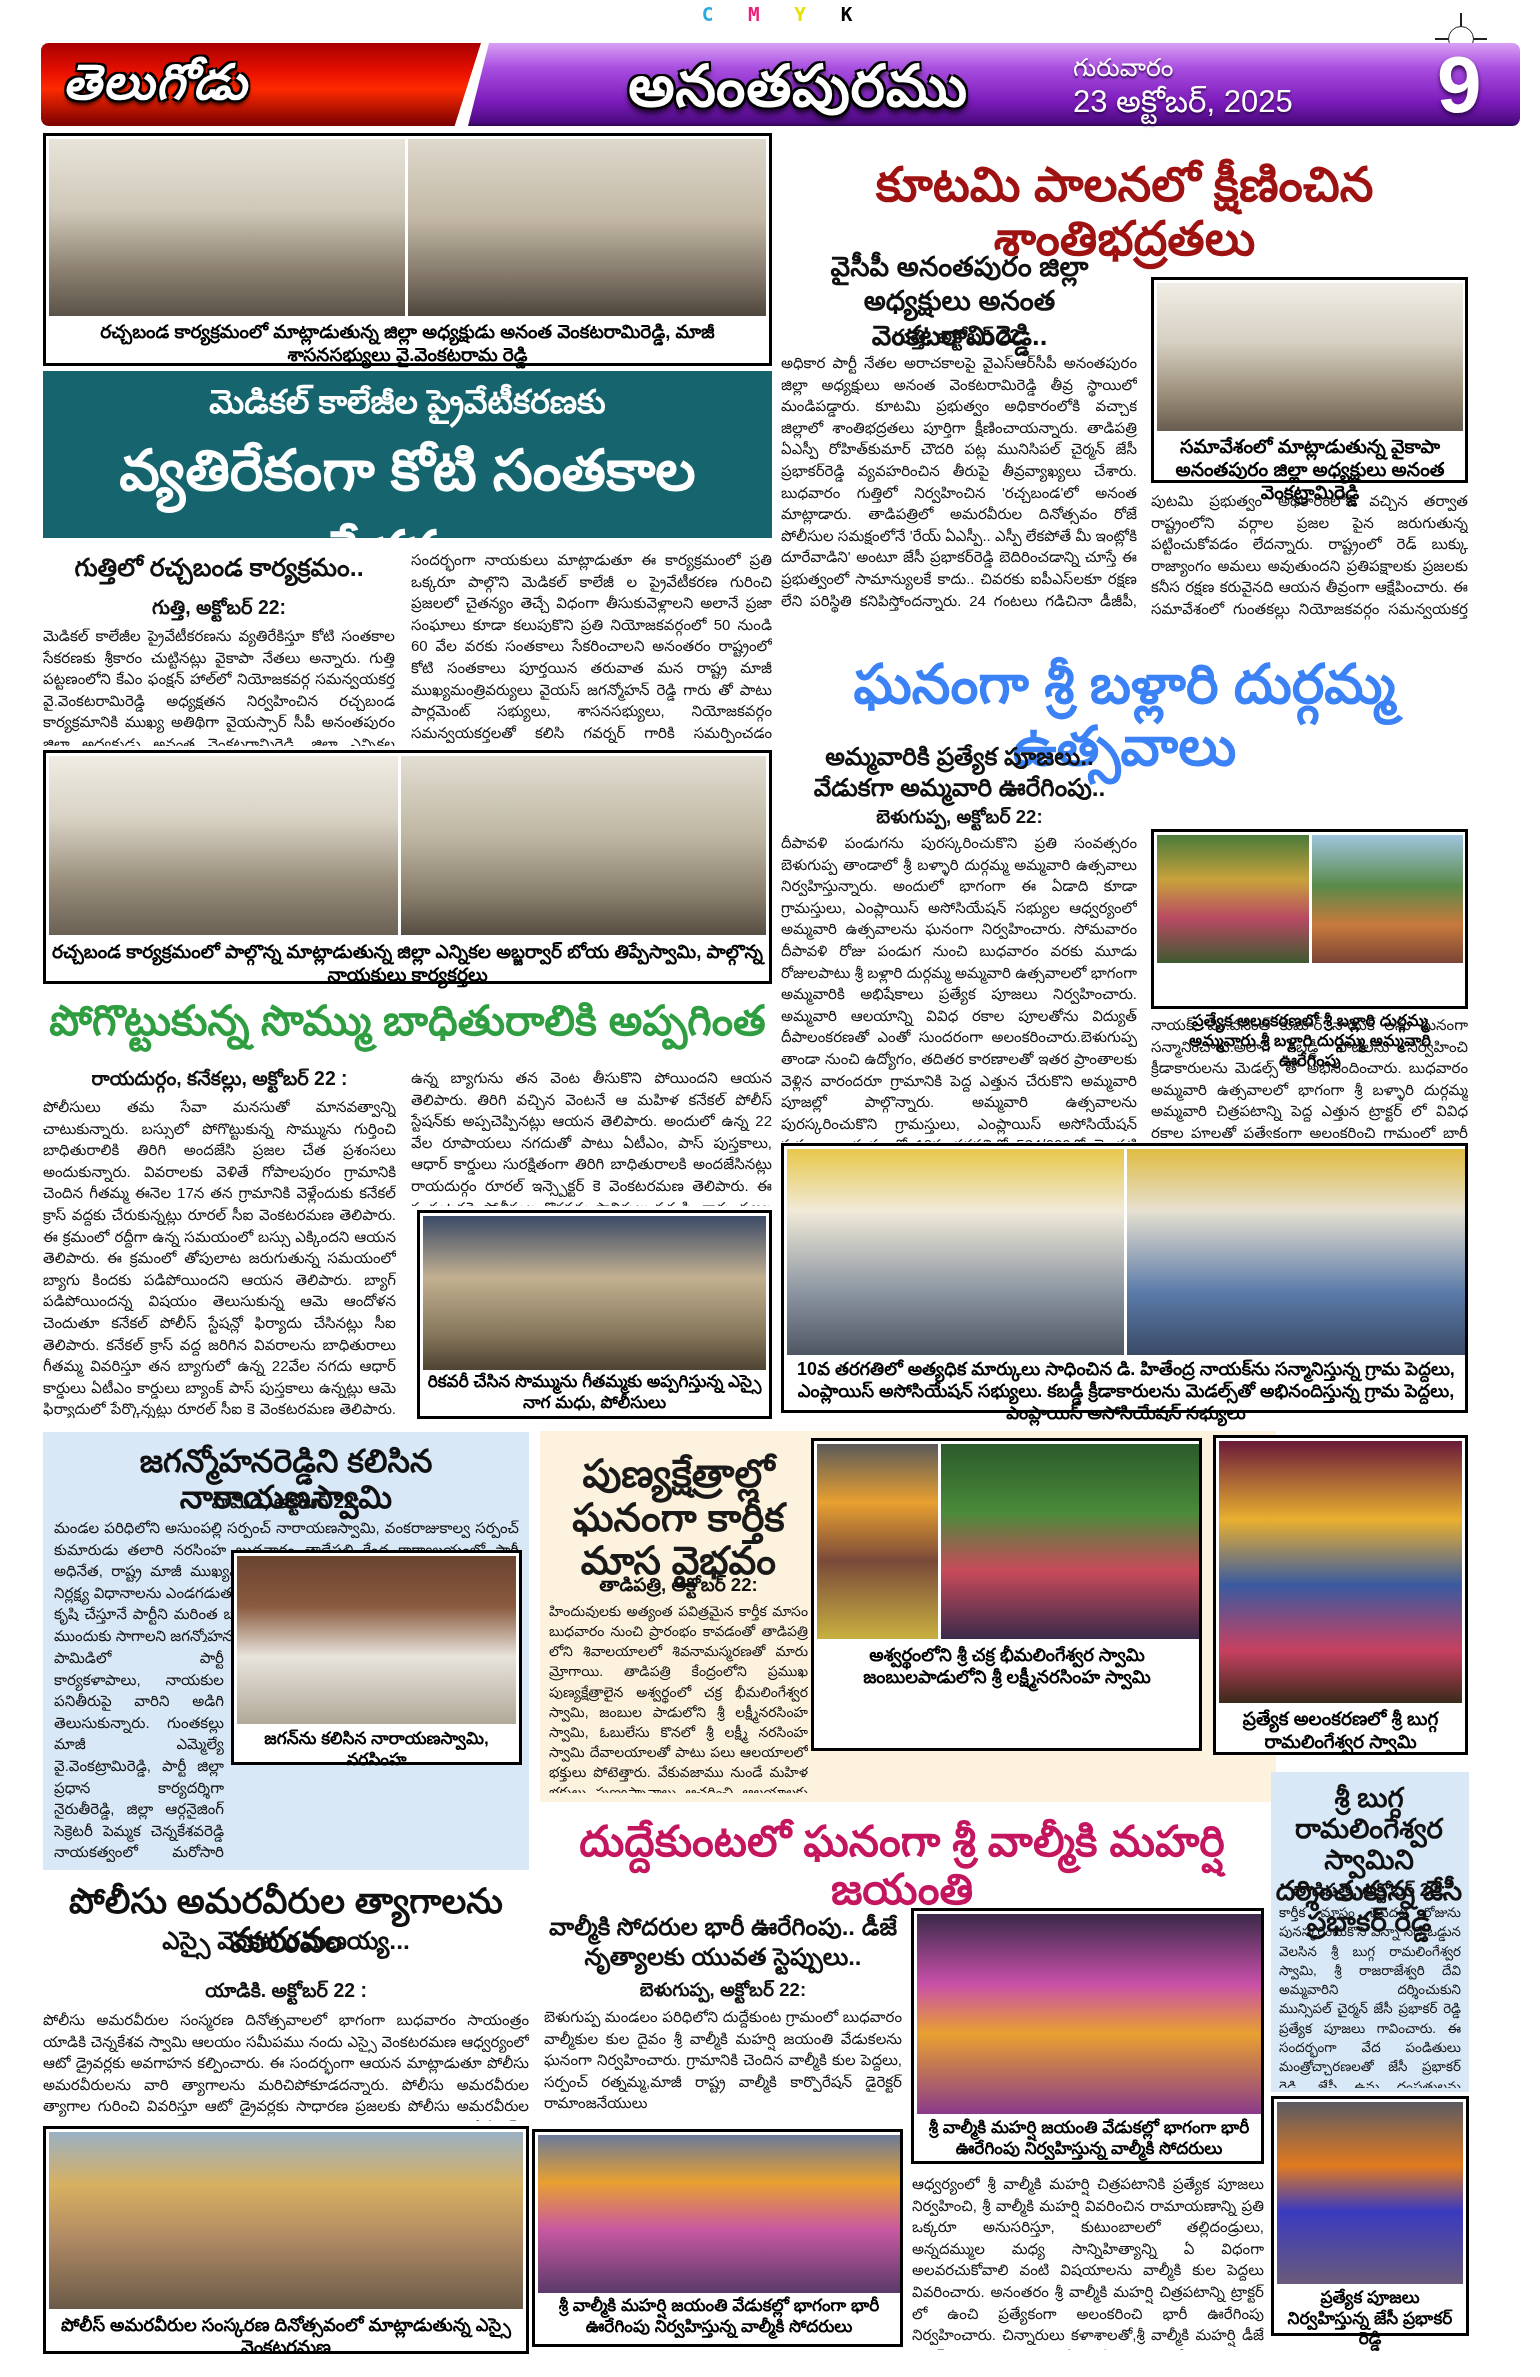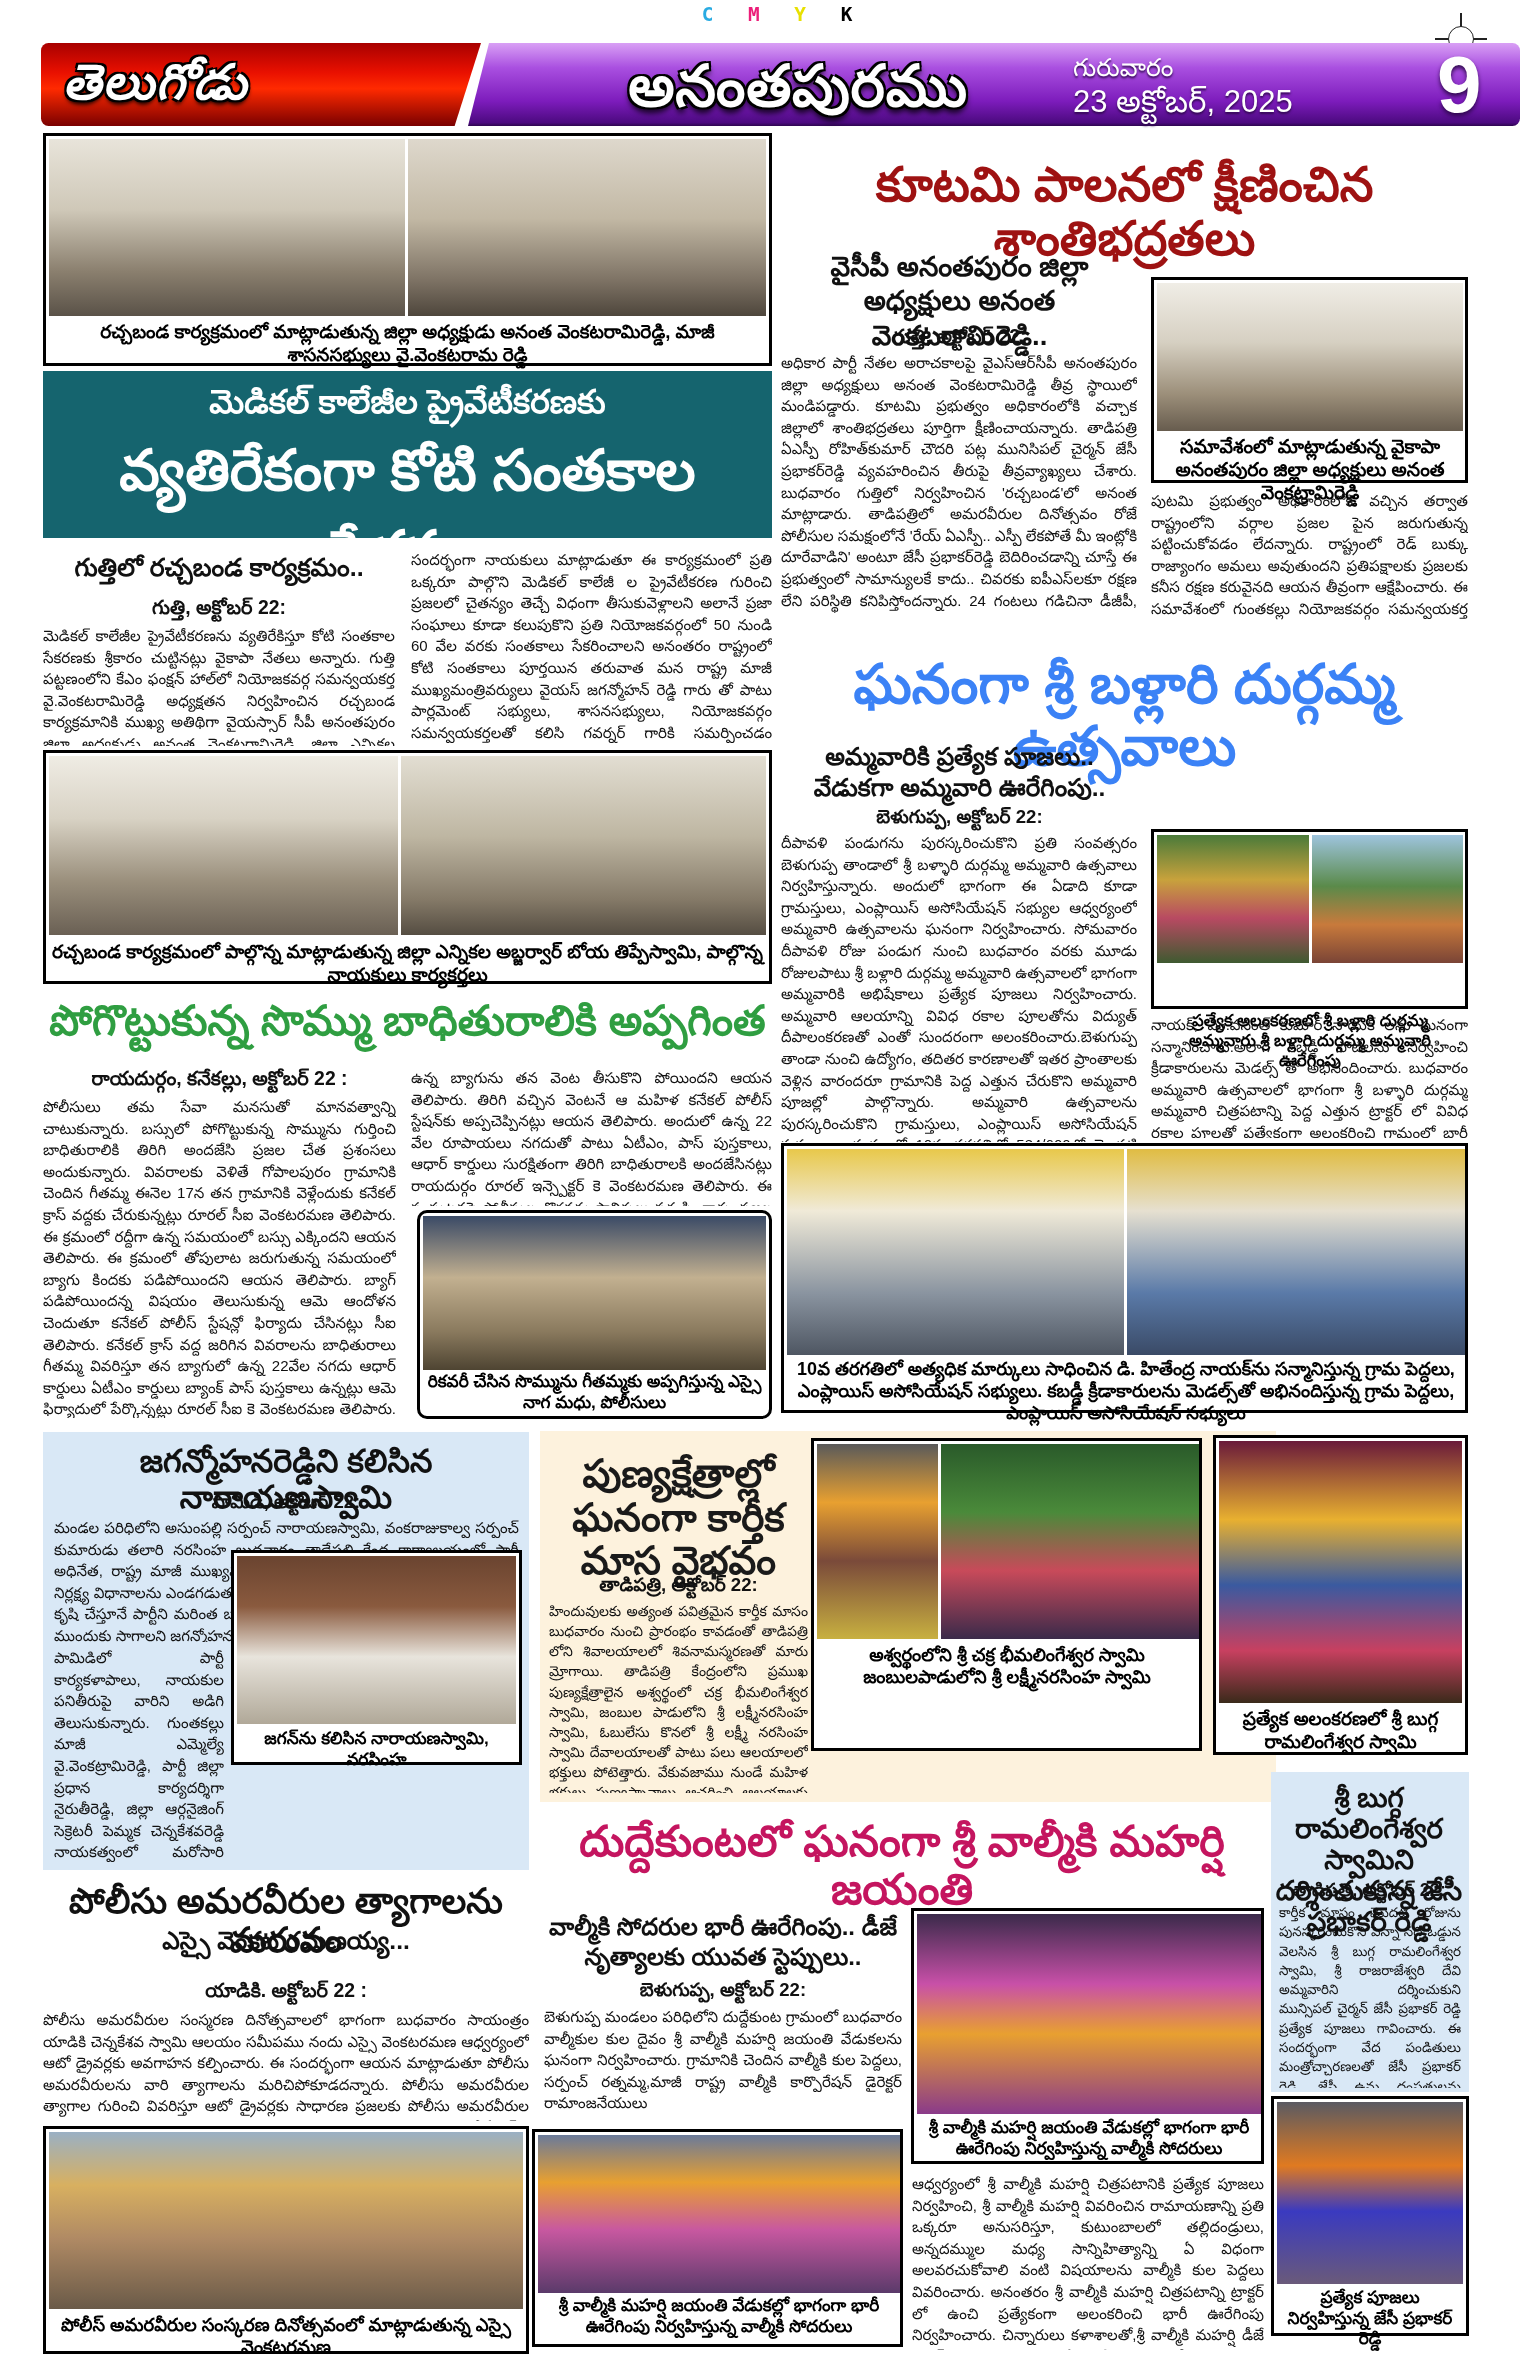--- a/index.html
+++ b/index.html
@@ -115,21 +115,21 @@
   <div class="abs frame" style="left:781px;top:1143px;width:687px;height:270px;">
     <div class="photo" style="left:3px;top:3px;width:337px;height:206px;background:linear-gradient(180deg,#e8c84a 0%,#f0ead8 30%,#8a94a0 70%,#4e5662 100%);"></div>
     <div class="photo" style="left:343px;top:3px;width:338px;height:206px;background:linear-gradient(180deg,#e0bc42 0%,#e6e0d0 30%,#5a7aa8 70%,#3a4a66 100%);"></div>
     <div class="abs caption" style="left:6px;top:213px;width:672px;font-size:18px;">10వ తరగతిలో అత్యధిక మార్కులు సాధించిన డి. హితేంద్ర నాయక్‌ను సన్మానిస్తున్న  గ్రామ పెద్దలు, ఎంప్లాయిస్ అసోసియేషన్ సభ్యులు. కబడ్డీ క్రీడాకారులను మెడల్స్‌తో అభినందిస్తున్న గ్రామ పెద్దలు, ఎంప్లాయిస్ అసోసియేషన్ సభ్యులు</div>
   </div>
 
   <div class="abs headline" style="left:43px;top:997px;width:729px;font-size:42px;color:#2f9e41;">పోగొట్టుకున్న సొమ్ము  బాధితురాలికి అప్పగింత</div>
   <div class="abs dateline" style="left:43px;top:1067px;width:353px;font-size:19.4px;">రాయదుర్గం, కనేకల్లు, అక్టోబర్ 22 :</div>
   <div class="abs body" style="left:43px;top:1096px;width:353px;height:322px;">పోలీసులు తమ సేవా మనసుతో మానవత్వాన్ని చాటుకున్నారు. బస్సులో పోగొట్టుకున్న సొమ్మును గుర్తించి బాధితురాలికి తిరిగి అందజేసి ప్రజల చేత ప్రశంసలు అందుకున్నారు. వివరాలకు వెళితే గోపాలపురం గ్రామానికి చెందిన గీతమ్మ ఈనెల 17న తన గ్రామానికి వెళ్లేందుకు కనేకల్ క్రాస్ వద్దకు చేరుకున్నట్లు రూరల్ సీఐ వెంకటరమణ తెలిపారు. ఈ క్రమంలో రద్దీగా ఉన్న సమయంలో బస్సు ఎక్కిందని ఆయన తెలిపారు. ఈ క్రమంలో తోపులాట జరుగుతున్న సమయంలో బ్యాగు కిందకు పడిపోయిందని ఆయన తెలిపారు. బ్యాగ్ పడిపోయిందన్న విషయం తెలుసుకున్న ఆమె ఆందోళన చెందుతూ కనేకల్ పోలీస్ స్టేషన్లో ఫిర్యాదు చేసినట్లు సీఐ తెలిపారు. కనేకల్ క్రాస్ వద్ద జరిగిన వివరాలను బాధితురాలు గీతమ్మ వివరిస్తూ తన బ్యాగులో ఉన్న 22వేల నగదు ఆధార్ కార్డులు ఏటీఎం కార్డులు బ్యాంక్ పాస్ పుస్తకాలు ఉన్నట్లు ఆమె ఫిర్యాదులో పేర్కొన్నట్లు రూరల్ సీఐ కె వెంకటరమణ తెలిపారు. దీనిపై స్పందించిన కనేకల్ ఎస్సై నాగ మధు ప్రొబిషనరీ ఎస్సై నారాయణరెడ్డి ను కలిసి కనేకల్ క్రాస్‌లో అమర్చిన సీసీ కెమెరాల పుట్టేజిని పరిశీలించినట్లు రూరల్ సీఐ కె వెంకటరమణ తెలిపారు. ఆ సమయంలో మరో మహిళ అనంతపురం ఉన్న ఆస్పత్రికి పోవడానికి అదే బస్సు ఎక్కిందని, ఆ సమయంలోనే కింద పడి</div>
   <div class="abs body" style="left:411px;top:1067px;width:361px;height:139px;">ఉన్న బ్యాగును తన వెంట తీసుకొని పోయిందని ఆయన తెలిపారు. తిరిగి వచ్చిన వెంటనే ఆ మహిళ కనేకల్ పోలీస్ స్టేషన్‌కు అప్పచెప్పినట్లు ఆయన తెలిపారు. అందులో ఉన్న 22 వేల రూపాయలు నగదుతో పాటు ఏటీఎం, పాస్ పుస్తకాలు, ఆధార్ కార్డులు సురక్షితంగా తిరిగి బాధితురాలకి అందజేసినట్లు రాయదుర్గం రూరల్ ఇన్స్పెక్టర్ కె వెంకటరమణ తెలిపారు. ఈ సంఘటనపై పోలీసుల చొరవను స్థానికులు ప్రశంసించారు. ప్రజల నమ్మకాన్ని నిలబెట్టిన కనేకల్ పోలీసుల అభినందినీయులని స్థానికులు పేర్కొన్నారు.</div>
-  <div class="abs frame" style="left:417px;top:1210px;width:355px;height:209px;border-radius:10px;">
+  <div class="abs frame" style="left:417px;top:1210px;width:355px;height:209px;">
     <div class="photo" style="left:3px;top:3px;width:343px;height:154px;background:linear-gradient(180deg,#3a4a66 0%,#c2b090 40%,#8a7a5e 75%,#4e4432 100%);"></div>
     <div class="abs caption" style="left:4.5px;top:159px;width:340px;font-size:17px;">రికవరీ చేసిన సొమ్మును గీతమ్మకు అప్పగిస్తున్న ఎస్సై నాగ మధు, పోలీసులు</div>
   </div>
 
   <div class="abs bluebox" style="left:43px;top:1432px;width:486px;height:438px;"></div>
   <div class="abs headline" style="left:49px;top:1444px;width:474px;font-size:32px;color:#111;">జగన్మోహనరెడ్డిని కలిసిన నారాయణస్వామి</div>
   <div class="abs dateline" style="left:49px;top:1491px;width:474px;font-size:18.6px;">పామిడి, అక్టోబర్ 22:</div>
   <div class="abs body" style="left:54px;top:1517px;width:465px;height:125px;">మండల పరిధిలోని అసుంపల్లి సర్పంచ్ నారాయణస్వామి, వంకరాజుకాల్వ సర్పంచ్ కుమారుడు తలారి నరసింహ బుధవారం తాడేపల్లి కేంద్ర కార్యాలయంలో పార్టీ అధినేత, రాష్ట్ర మాజీ ముఖ్యమంత్రి జగన్మోహనరెడ్డిని కలిశారు. ఎన్డీఏ ప్రభుత్వ నిర్లక్ష్య విధానాలను ఎండగడుతూ ప్రజలతో మమేకమై వారి సమస్యల పరిష్కారానికి కృషి చేస్తూనే పార్టీని మరింత బలోపేతం చేస్తూ రాబోవు ఎన్నికల్లో గెలుపే లక్ష్యంగా ముందుకు సాగాలని జగన్మోహనరెడ్డి వారికి దిశనిర్దేశం చేశారు.</div>
   <div class="abs body" style="left:54px;top:1647px;width:170px;height:216px;">పామిడిలో పార్టీ కార్యకళాపాలు, నాయకుల పనితీరుపై వారిని అడిగి తెలుసుకున్నారు. గుంతకల్లు మాజీ ఎమ్మెల్యే వై.వెంకట్రామిరెడ్డి, పార్టీ జిల్లా ప్రధాన కార్యదర్శిగా నైరుతీరెడ్డి, జిల్లా ఆర్గనైజింగ్ సెక్రెటరీ పెమ్మక చెన్నకేశవరెడ్డి నాయకత్వంలో మరోసారి గుంతకల్లులో వైసీపీ జెండాను ఎగురవేసి మిమ్మల్ని (జగన్మోహనరెడ్డి) తిరిగి ముఖ్యమంత్రిగా చేయటానికి సైనికుల్లా ముందుకు సాగుతామని ఆయనకు తెలియజేసినట్లు నారాయణస్వామి, నరసింహ వెల్లడించారు.</div>
   <div class="abs frame" style="left:231px;top:1550px;width:291px;height:215px;">

